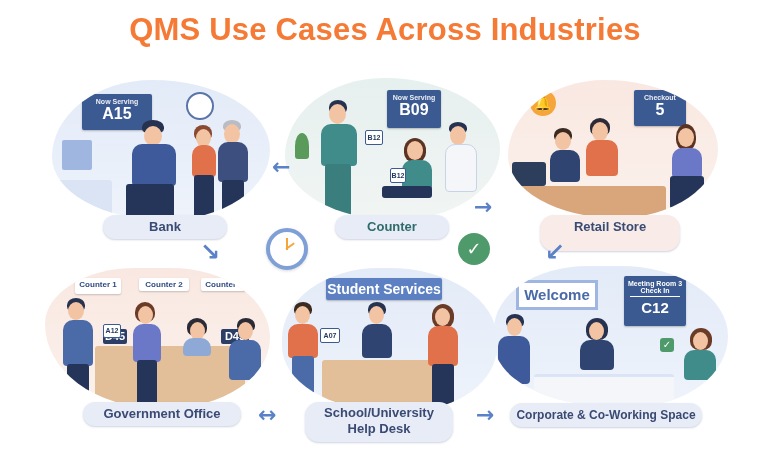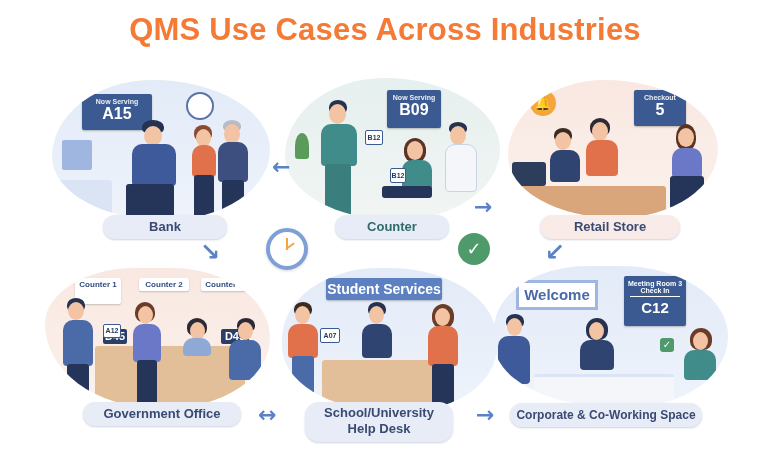--- a/index.html
+++ b/index.html
@@ -105,35 +105,35 @@
     <div class="body" style="left:-2px;top:22px;width:32px;height:36px;background:#e0714a;"></div>
   </div>
   <div class="counter" style="left:8px;top:106px;width:150px;height:32px;background:#d9a57a;"></div>
   <div class="person" style="left:166px;top:44px;">
     <div class="hair" style="left:2px;top:0;width:20px;height:26px;background:#5a3322;"></div>
     <div class="head" style="left:4px;top:4px;width:16px;height:19px;"></div>
     <div class="body" style="left:-2px;top:24px;width:30px;height:30px;background:#6b78c8;"></div>
     <div class="legs" style="left:-4px;top:52px;width:34px;height:40px;border-radius:3px 3px 10px 10px;"></div>
   </div>
 </div>
-<div class="label peach" style="left:540px;top:215px;width:140px;height:24px;line-height:24px;">Retail Store</div>
+<div class="label peach" style="left:540px;top:215px;width:140px;height:36px;line-height:24px;">Retail Store</div>
 
 <div class="arrow" style="left:272px;top:156px;">←</div>
 <div class="arrow" style="left:474px;top:196px;">→</div>
 <div class="arrow" style="left:200px;top:240px;font-size:24px;">↘</div>
 <div class="arrow" style="left:545px;top:240px;font-size:24px;">↙</div>
 
 <div style="position:absolute;left:266px;top:228px;width:34px;height:34px;border-radius:50%;background:#fff;border:4px solid #7fa0d6;box-shadow:0 1px 3px rgba(0,0,0,.15);">
   <div style="position:absolute;left:16px;top:6px;width:2px;height:12px;background:#f5a53a;"></div>
   <div style="position:absolute;left:16px;top:16px;width:10px;height:2px;background:#f5a53a;transform:rotate(-35deg);transform-origin:left;"></div>
 </div>
 <div style="position:absolute;left:458px;top:233px;width:32px;height:32px;border-radius:50%;background:#4e9a6a;color:#fff;text-align:center;line-height:32px;font-size:18px;font-weight:bold;">✓</div>
 
 <div class="scene peach" style="left:45px;top:268px;width:225px;height:140px;border-radius:40% 44% 46% 50% / 40% 50% 50% 60%;">
-  <div class="counter-tag" style="left:30px;top:10px;width:46px;height:26px;line-height:13px;">Counter 1</div>
+  <div class="counter-tag" style="left:30px;top:10px;width:46px;height:16px;line-height:13px;">Counter 1</div>
   <div class="counter-tag" style="left:94px;top:10px;width:50px;height:13px;line-height:13px;">Counter 2</div>
   <div class="counter-tag" style="left:156px;top:10px;width:46px;height:13px;line-height:13px;">Counter 3</div>
   <div class="dtag" style="left:58px;top:25px;width:24px;height:15px;line-height:15px;">D45</div>
   <div class="dtag" style="left:176px;top:25px;width:28px;height:15px;line-height:15px;">D45</div>
   <div class="ticket" style="left:58px;top:56px;width:16px;height:12px;line-height:12px;">A12</div>
   <div class="counter" style="left:50px;top:78px;width:150px;height:62px;background:#e2bf98;"></div>
   <div class="person" style="left:18px;top:30px;">
     <div class="hair" style="left:4px;top:0;width:18px;height:14px;"></div>
     <div class="head" style="left:5px;top:4px;width:16px;height:18px;"></div>
     <div class="body" style="left:0;top:22px;width:30px;height:46px;background:#4a6aa8;"></div>

